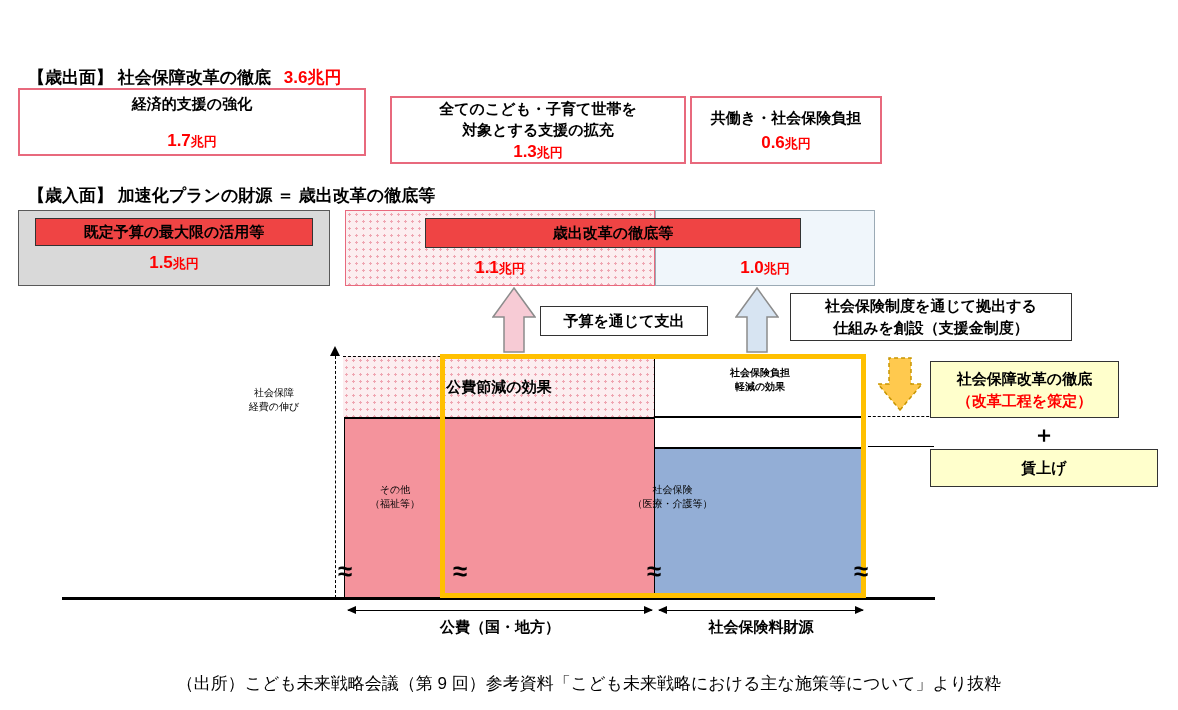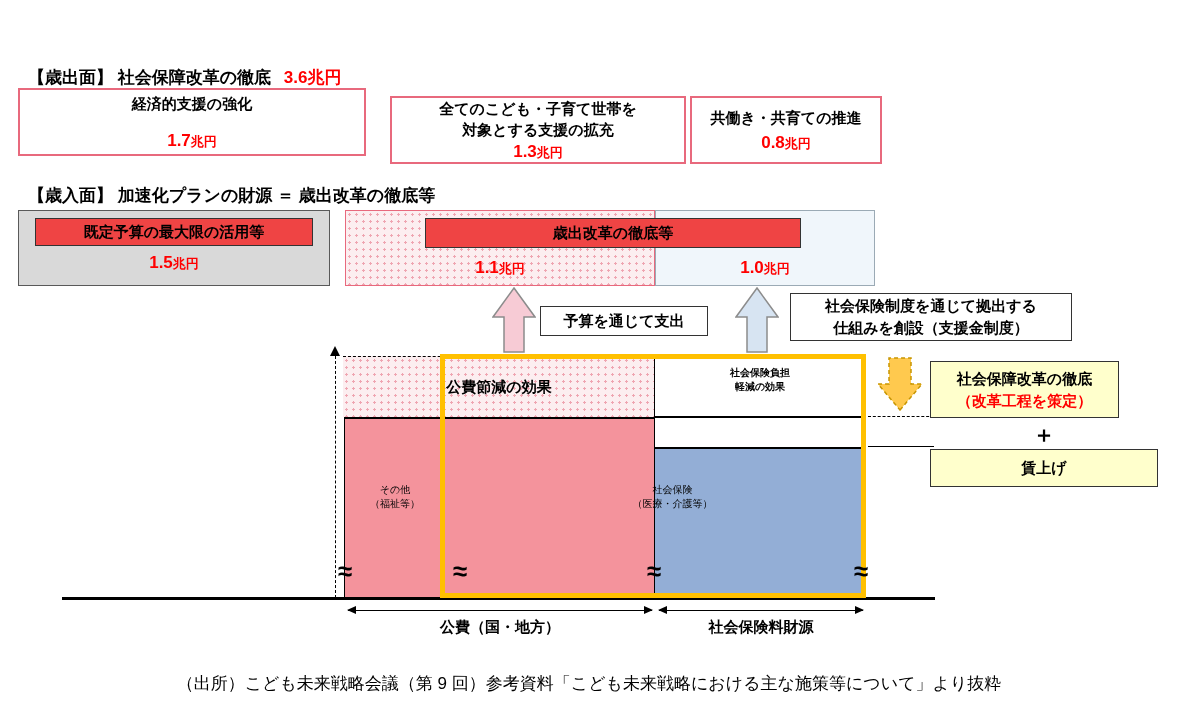--- a/index.html
+++ b/index.html
@@ -59,22 +59,22 @@
   <div class="abs finbox" style="left:18px;top:88px;width:348px;height:68px;gap:16px;">
     <div class="finlabel">経済的支援の強化</div>
     <div class="val"><span>1.7</span><span class="unit">兆円</span></div>
   </div>
   <div class="abs finbox tight" style="left:390px;top:96px;width:296px;height:68px;">
     <div class="finlabel">全てのこども・子育て世帯を</div>
     <div class="finlabel">対象とする支援の拡充</div>
     <div class="val" style="margin-top:2px;"><span>1.3</span><span class="unit">兆円</span></div>
   </div>
   <div class="abs finbox" style="left:690px;top:96px;width:192px;height:68px;">
-    <div class="finlabel">共働き・共育ての推進</div>
-    <div class="val"><span>0.8</span><span class="unit">兆円</span></div>
+    <div class="finlabel">共働き・社会保険負担</div>
+    <div class="val"><span>0.6</span><span class="unit">兆円</span></div>
   </div>
 
   <div class="abs sec-header" style="left:28px;top:184px;">【歳入面】 加速化プランの財源 ＝ 歳出改革の徹底等</div>
 
   <div class="abs graybox" style="left:18px;top:210px;width:312px;height:76px;">
     <div class="ybox" style="margin:7px 16px 0;height:28px;line-height:26px;">既定予算の最大限の活用等</div>
     <div class="val" style="text-align:center;margin-top:8px;"><span>1.5</span><span class="unit">兆円</span></div>
   </div>
 
   <div class="abs dots dotsbox" style="left:345px;top:210px;width:310px;height:76px;">
@@ -93,20 +93,24 @@
   <svg class="abs" style="left:735px;top:287px;z-index:2;" width="44" height="66" viewBox="0 0 44 66">
     <path d="M22 1 L43 30 H32 V65 H12 V30 H1 Z" fill="#D7E4F2" stroke="#8C8C8C" stroke-width="1.5"></path>
   </svg>
 
   <div class="abs callout" style="left:540px;top:306px;width:168px;height:30px;line-height:27px;">予算を通じて支出</div>
   <div class="abs callout twoline" style="left:790px;top:293px;width:282px;height:48px;">
     <div>社会保険制度を通じて拠出する</div>
     <div>仕組みを創設（支援金制度）</div>
   </div>
 
+  <div class="abs chart-text" style="left:226px;top:386px;width:96px;">
+    <div>社会保障</div>
+    <div>経費の伸び</div>
+  </div>
 
   <div class="abs axhead" style="left:330px;top:346px;"></div>
   <div class="abs vdash" style="left:335px;top:356px;height:242px;"></div>
 
   <div class="abs dots topdots" style="left:343px;top:356px;width:312px;height:61px;">
     <span>公費節減の効果</span>
   </div>
   <div class="abs topwhite chart-text b" style="left:655px;top:358px;width:210px;height:89px;">
     <div>社会保険負担</div>
     <div>軽減の効果</div>

